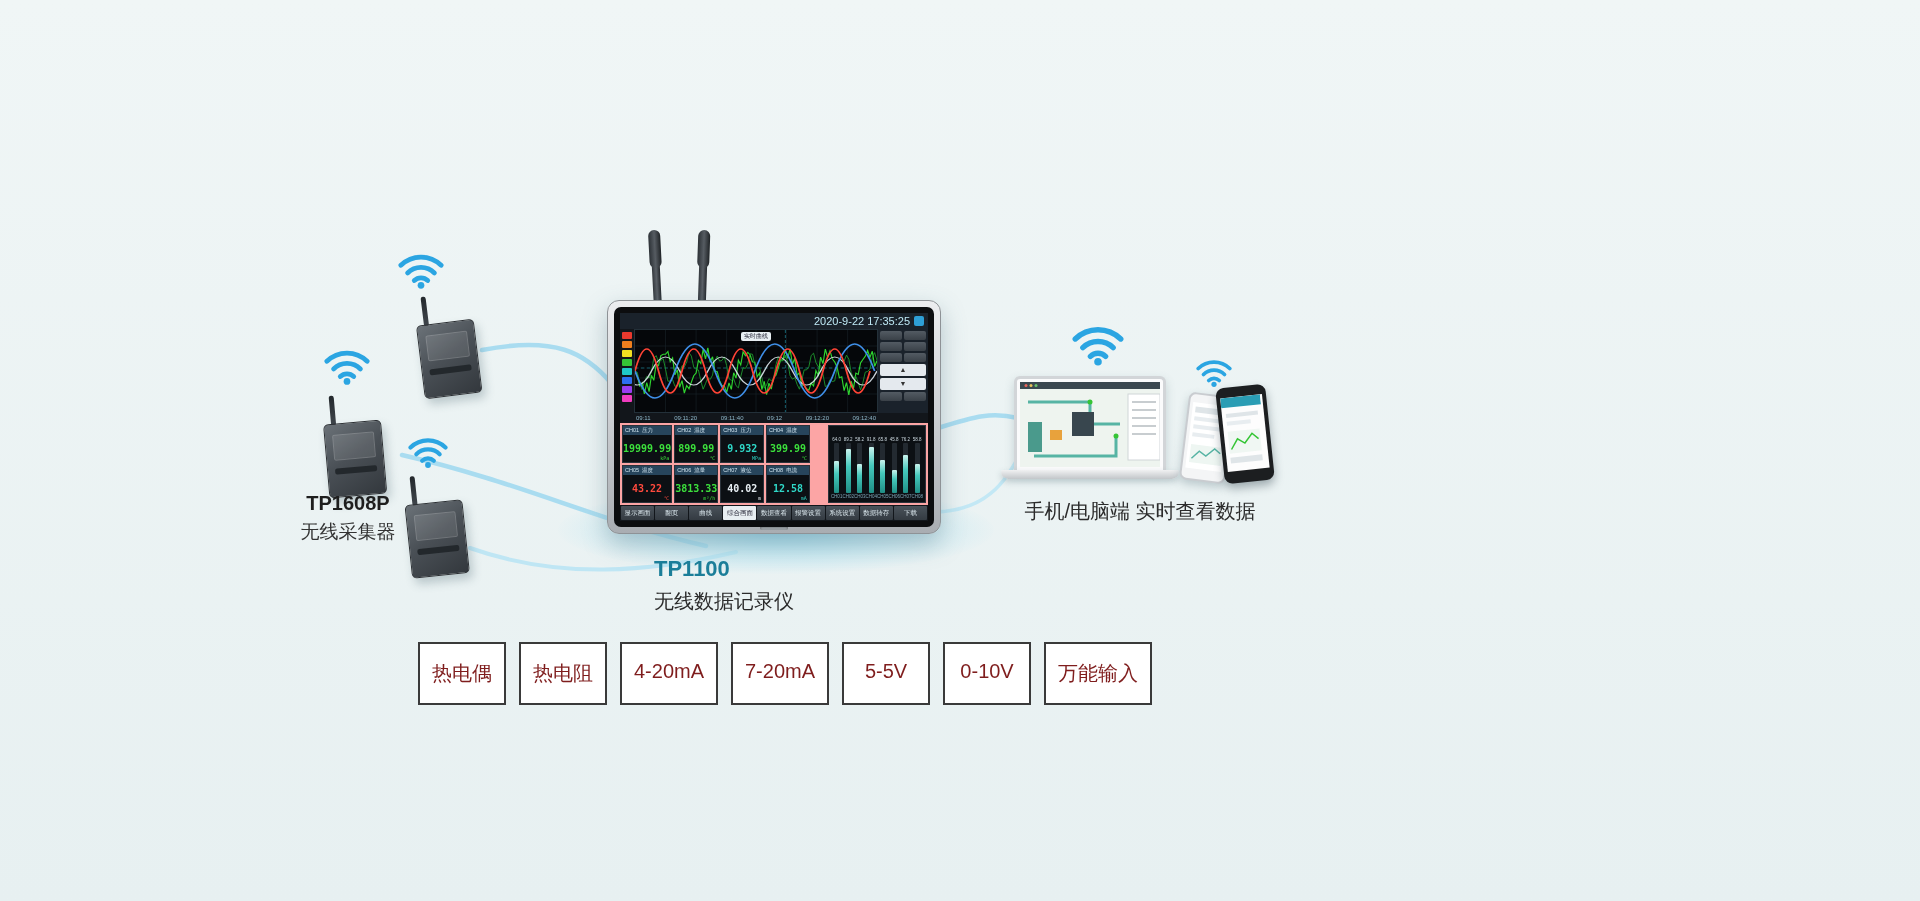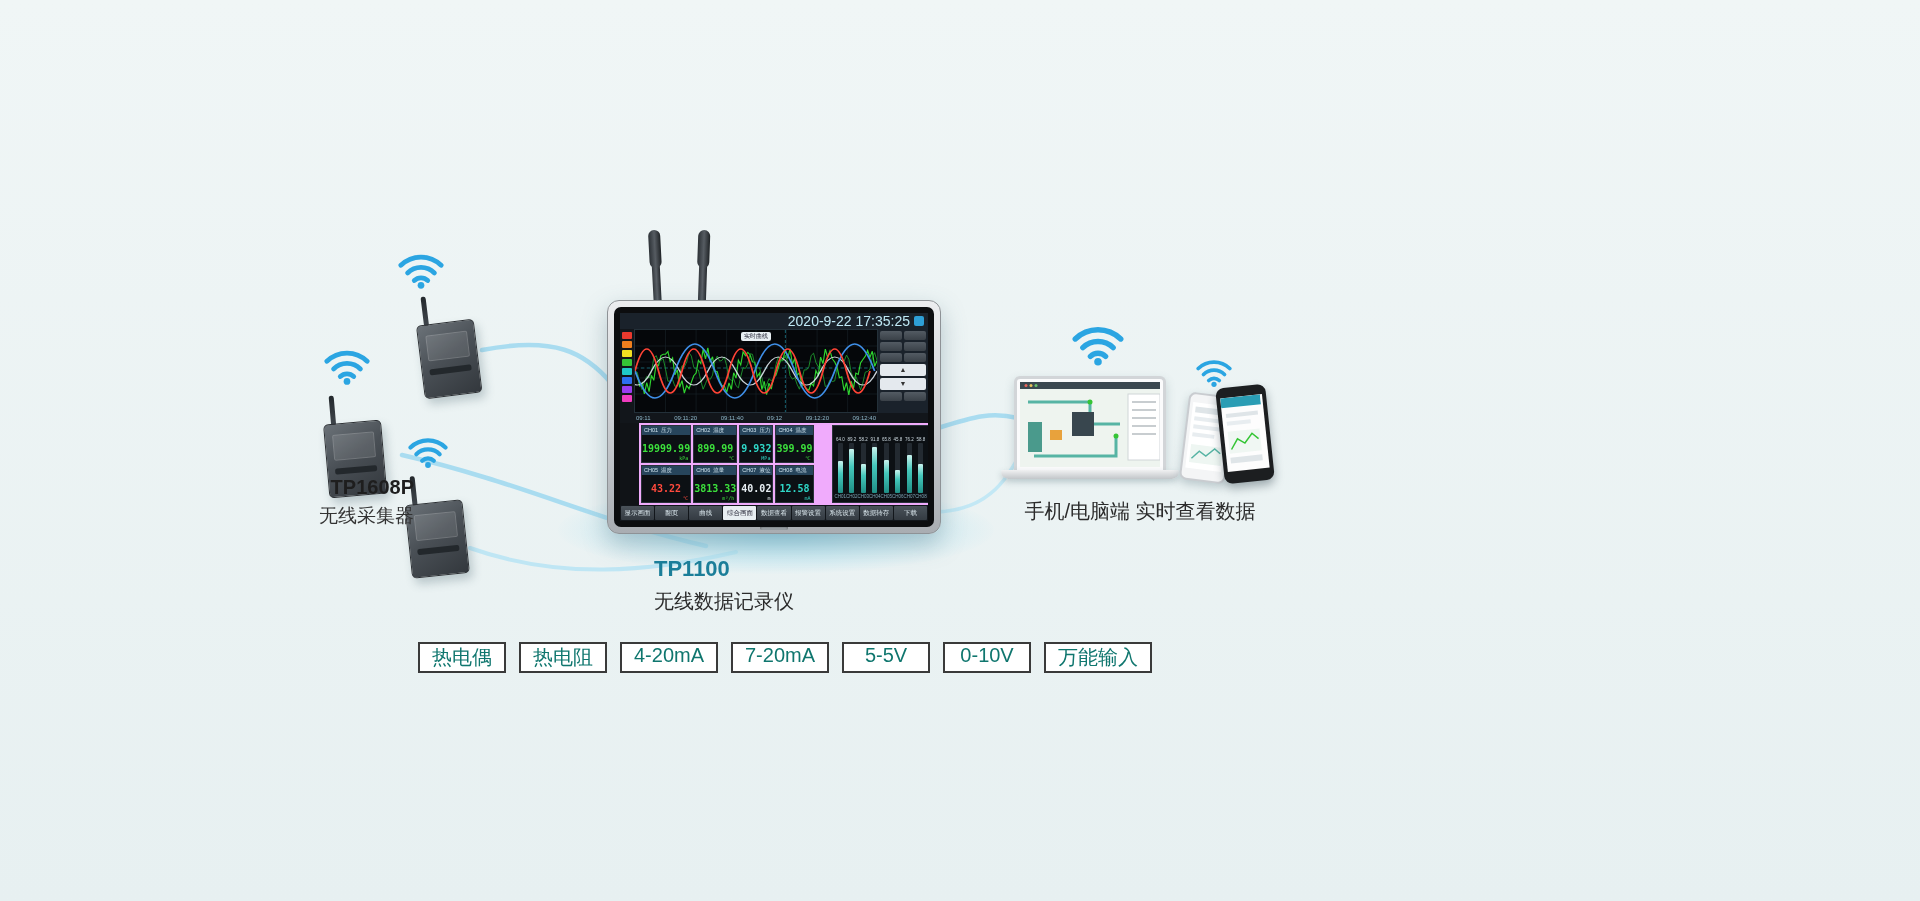--- a/index.html
+++ b/index.html
@@ -27,21 +27,21 @@
   
   .collector { position:absolute; width:58px; height:78px; z-index:2; }
   .col-antenna { position:absolute; top:-24px; left:8px; width:5px; height:30px;
                  background:linear-gradient(#23282c,#41474d); border-radius:3px; }
   .col-body { position:absolute; top:4px; left:0; width:58px; height:74px;
               background:linear-gradient(150deg,#6b7278 0%,#4a5056 45%,#33383d 100%);
               border-radius:5px; border:1px solid #2c3034; box-shadow:3px 6px 10px rgba(60,90,100,0.28); }
   .col-plate { margin:10px 7px 0; height:26px; background:rgba(255,255,255,0.10);
                border:1px solid rgba(255,255,255,0.14); border-radius:2px; }
   .col-port { margin:8px 7px 0; height:6px; background:#23282c; border-radius:2px; }
-  .collector-label { position:absolute; left:282px; top:476px; width:132px; text-align:right; z-index:2; }
+  .collector-label { position:absolute; left:282px; top:492px; width:132px; text-align:center; z-index:2; }
   .collector-label .model { font-size:20px; font-weight:700; color:#1e1e1e; }
   .collector-label .name  { font-size:19px; color:#333; margin-top:4px; }
 
   .wifi { position:absolute; z-index:2; }
 
   
   .tablet { position:absolute; left:607px; top:300px; width:334px; height:234px; z-index:3; }
   .antenna { position:absolute; width:8px; height:72px; top:-66px;
              background:linear-gradient(90deg,#33383d,#5a6066,#24282c); border-radius:4px 4px 2px 2px; }
   .antenna::before { content:""; position:absolute; top:-4px; left:-2px; width:12px; height:38px;
@@ -52,41 +52,41 @@
                   background:linear-gradient(180deg,#ecedef 0%,#c9ccd0 55%,#a9adb2 100%);
                   border-radius:12px; border:1px solid #8e9296; box-shadow:0 10px 24px rgba(70,110,125,0.35); }
   .tablet-bezel { position:absolute; left:7px; top:7px; right:7px; bottom:7px; background:#0c0d0f; border-radius:7px; }
   .home-slot { position:absolute; bottom:3px; left:50%; transform:translateX(-50%); width:28px; height:4px;
                background:#9aa0a5; border-radius:2px; box-shadow:inset 0 1px 2px rgba(0,0,0,0.45); }
   .tablet-screen { position:absolute; left:13px; top:13px; right:13px; bottom:13px;
                    background:#101317; display:flex; flex-direction:column; overflow:hidden; }
 
   .scr-top { height:16px; background:#1a222b; display:flex; align-items:center;
              justify-content:flex-end; gap:4px; padding:0 4px; flex:0 0 auto; }
-  .scr-datetime { font-size:14px; color:#bfe9f5; }
+  .scr-datetime { font-size:11px; color:#bfe9f5; }
   .scr-net-icon { width:10px; height:10px; background:#2e9fd6; border-radius:2px; }
 
   .scr-chart-row { height:84px; display:flex; flex:0 0 auto; }
   .tag-col { width:14px; background:#12161b; display:flex; flex-direction:column; gap:2px; padding:3px 2px; }
   .chan-tag { height:7px; border-radius:1px; }
   .chart-area { flex:1; position:relative; background:#05070a; border:1px solid #233039; }
   .chart-area svg { position:absolute; left:0; top:0; width:100%; height:100%; }
   .chart-tag { position:absolute; top:2px; left:50%; transform:translateX(-50%); background:#e8eef2;
                color:#223; font-size:6px; line-height:9px; padding:0 3px; border-radius:2px; z-index:2; }
   .scr-right { width:50px; background:#1a222b; padding:2px; display:flex; flex-direction:column; gap:2px; }
   .rgrid { display:grid; grid-template-columns:1fr 1fr; gap:2px; }
   .rbtn { height:9px; background:linear-gradient(#535b63,#3a4148); border-radius:2px; }
   .rbtn-arrow { height:12px; background:#e4e9ee; color:#333; font-size:7px; text-align:center;
                 line-height:12px; border-radius:2px; }
 
   .scr-time { height:10px; background:#12161b; display:flex; justify-content:space-between;
               padding:0 52px 0 16px; flex:0 0 auto; }
   .scr-time span { font-size:6px; color:#8fb7c9; line-height:10px; }
 
-  .scr-data-row { flex:1; display:flex; gap:18px; padding:2px; background:#f0abfc;margin-left:19px; }
+  .scr-data-row { flex:1; display:flex; gap:18px; padding:2px; background:#fca5a5; }
   .tiles { width:206px; display:grid; grid-template-columns:repeat(4,1fr); grid-auto-rows:1fr; gap:2px; }
   .tile { background:#0c1014; border:1px solid #2a323a; display:flex; flex-direction:column; min-height:0; }
   .tile-head { height:9px; background:#27455c; display:flex; gap:3px; padding:0 2px;
                font-size:5.5px; color:#cfe3ee; line-height:9px; white-space:nowrap; overflow:hidden; }
   .tile-val { flex:1; position:relative; display:flex; align-items:center; justify-content:center;
               font-family:"DejaVu Sans Mono",monospace; font-weight:bold; font-size:10px; }
   .tile-unit { position:absolute; right:2px; bottom:1px; font-size:5px; font-weight:normal; }
 
   .bars-panel { flex:1; background:#0c1014; border:1px solid #2a323a; display:flex;
                 align-items:flex-end; justify-content:space-around; padding:3px 2px; }
@@ -121,22 +121,22 @@
   .phone1-screen { position:absolute; left:3px; right:3px; top:8px; bottom:10px; background:#ffffff; }
   .phone2 { position:absolute; left:36px; top:0; width:50px; height:96px; background:#1c1e20;
             border-radius:8px; transform:rotate(-6deg); box-shadow:0 5px 10px rgba(40,60,70,0.4); }
   .phone2-screen { position:absolute; left:4px; right:4px; top:10px; bottom:12px; background:#fdfdfd; }
   .remote-caption { position:absolute; left:1010px; top:498px; width:260px; text-align:center;
                     font-size:20px; color:#2b2b2b; z-index:2; }
 
   
   .input-row { position:absolute; left:0; top:642px; width:100%; display:flex;
                justify-content:center; gap:13px; z-index:2; }
-  .input-box { border:2px solid #3a3a3a; background:#ffffff; min-width:88px; padding:0 12px;
-               text-align:center; font-size:20px; color:#0f766e; }
+  .input-box { border:2px solid #3a3a3a; background:#ffffff; min-width:88px; padding:16px 12px;
+               text-align:center; font-size:20px; color:#7f1d1d; }
 </style>
 </head>
 <body>
 
 <div class="page">
 
   <svg class="connectors" width="1920" height="901" viewBox="0 0 1920 901" fill="none">
     <path d="M482,350 C555,336 585,352 612,384" stroke="#a9dcf0" stroke-width="4.5" stroke-linecap="round"></path>
     <path d="M402,455 C520,482 600,522 706,546" stroke="#a9dcf0" stroke-width="4.5" stroke-linecap="round"></path>
     <path d="M470,548 C560,580 650,572 736,552" stroke="#bfe6f4" stroke-width="4" stroke-linecap="round"></path>

